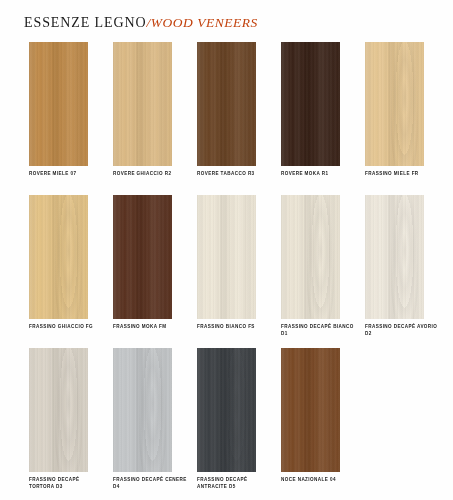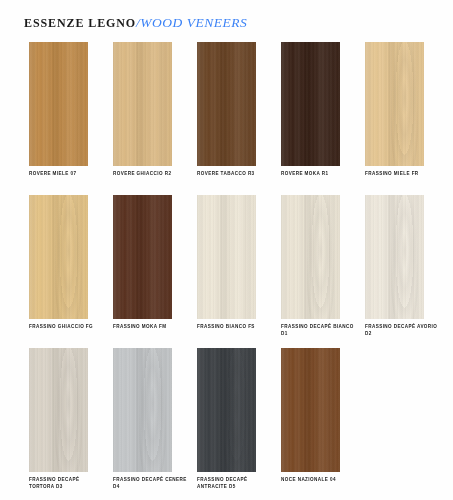--- a/index.html
+++ b/index.html
@@ -26,31 +26,31 @@
   
   .title-block {
     position: absolute;
     left: 24px;
     top: 14px;
     white-space: nowrap;
     line-height: 1;
   }
   .title-main {
     font-family: "Liberation Serif", serif;
-    font-weight: bold;
-    font-size: 12px;
+    font-weight: normal;
+    font-size: 14px;
     letter-spacing: 0.9px;
     color: #1b1b1b;
   }
   .title-sub {
     font-family: "Liberation Serif", serif;
     font-style: italic;
     font-size: 13.5px;
     letter-spacing: 0.5px;
-    color: #3b82f6;
+    color: #c2410c;
   }
 
   
   .rows {
     position: absolute;
     left: 0;
     top: 42px;
     width: 453px;
   }
   .row {

